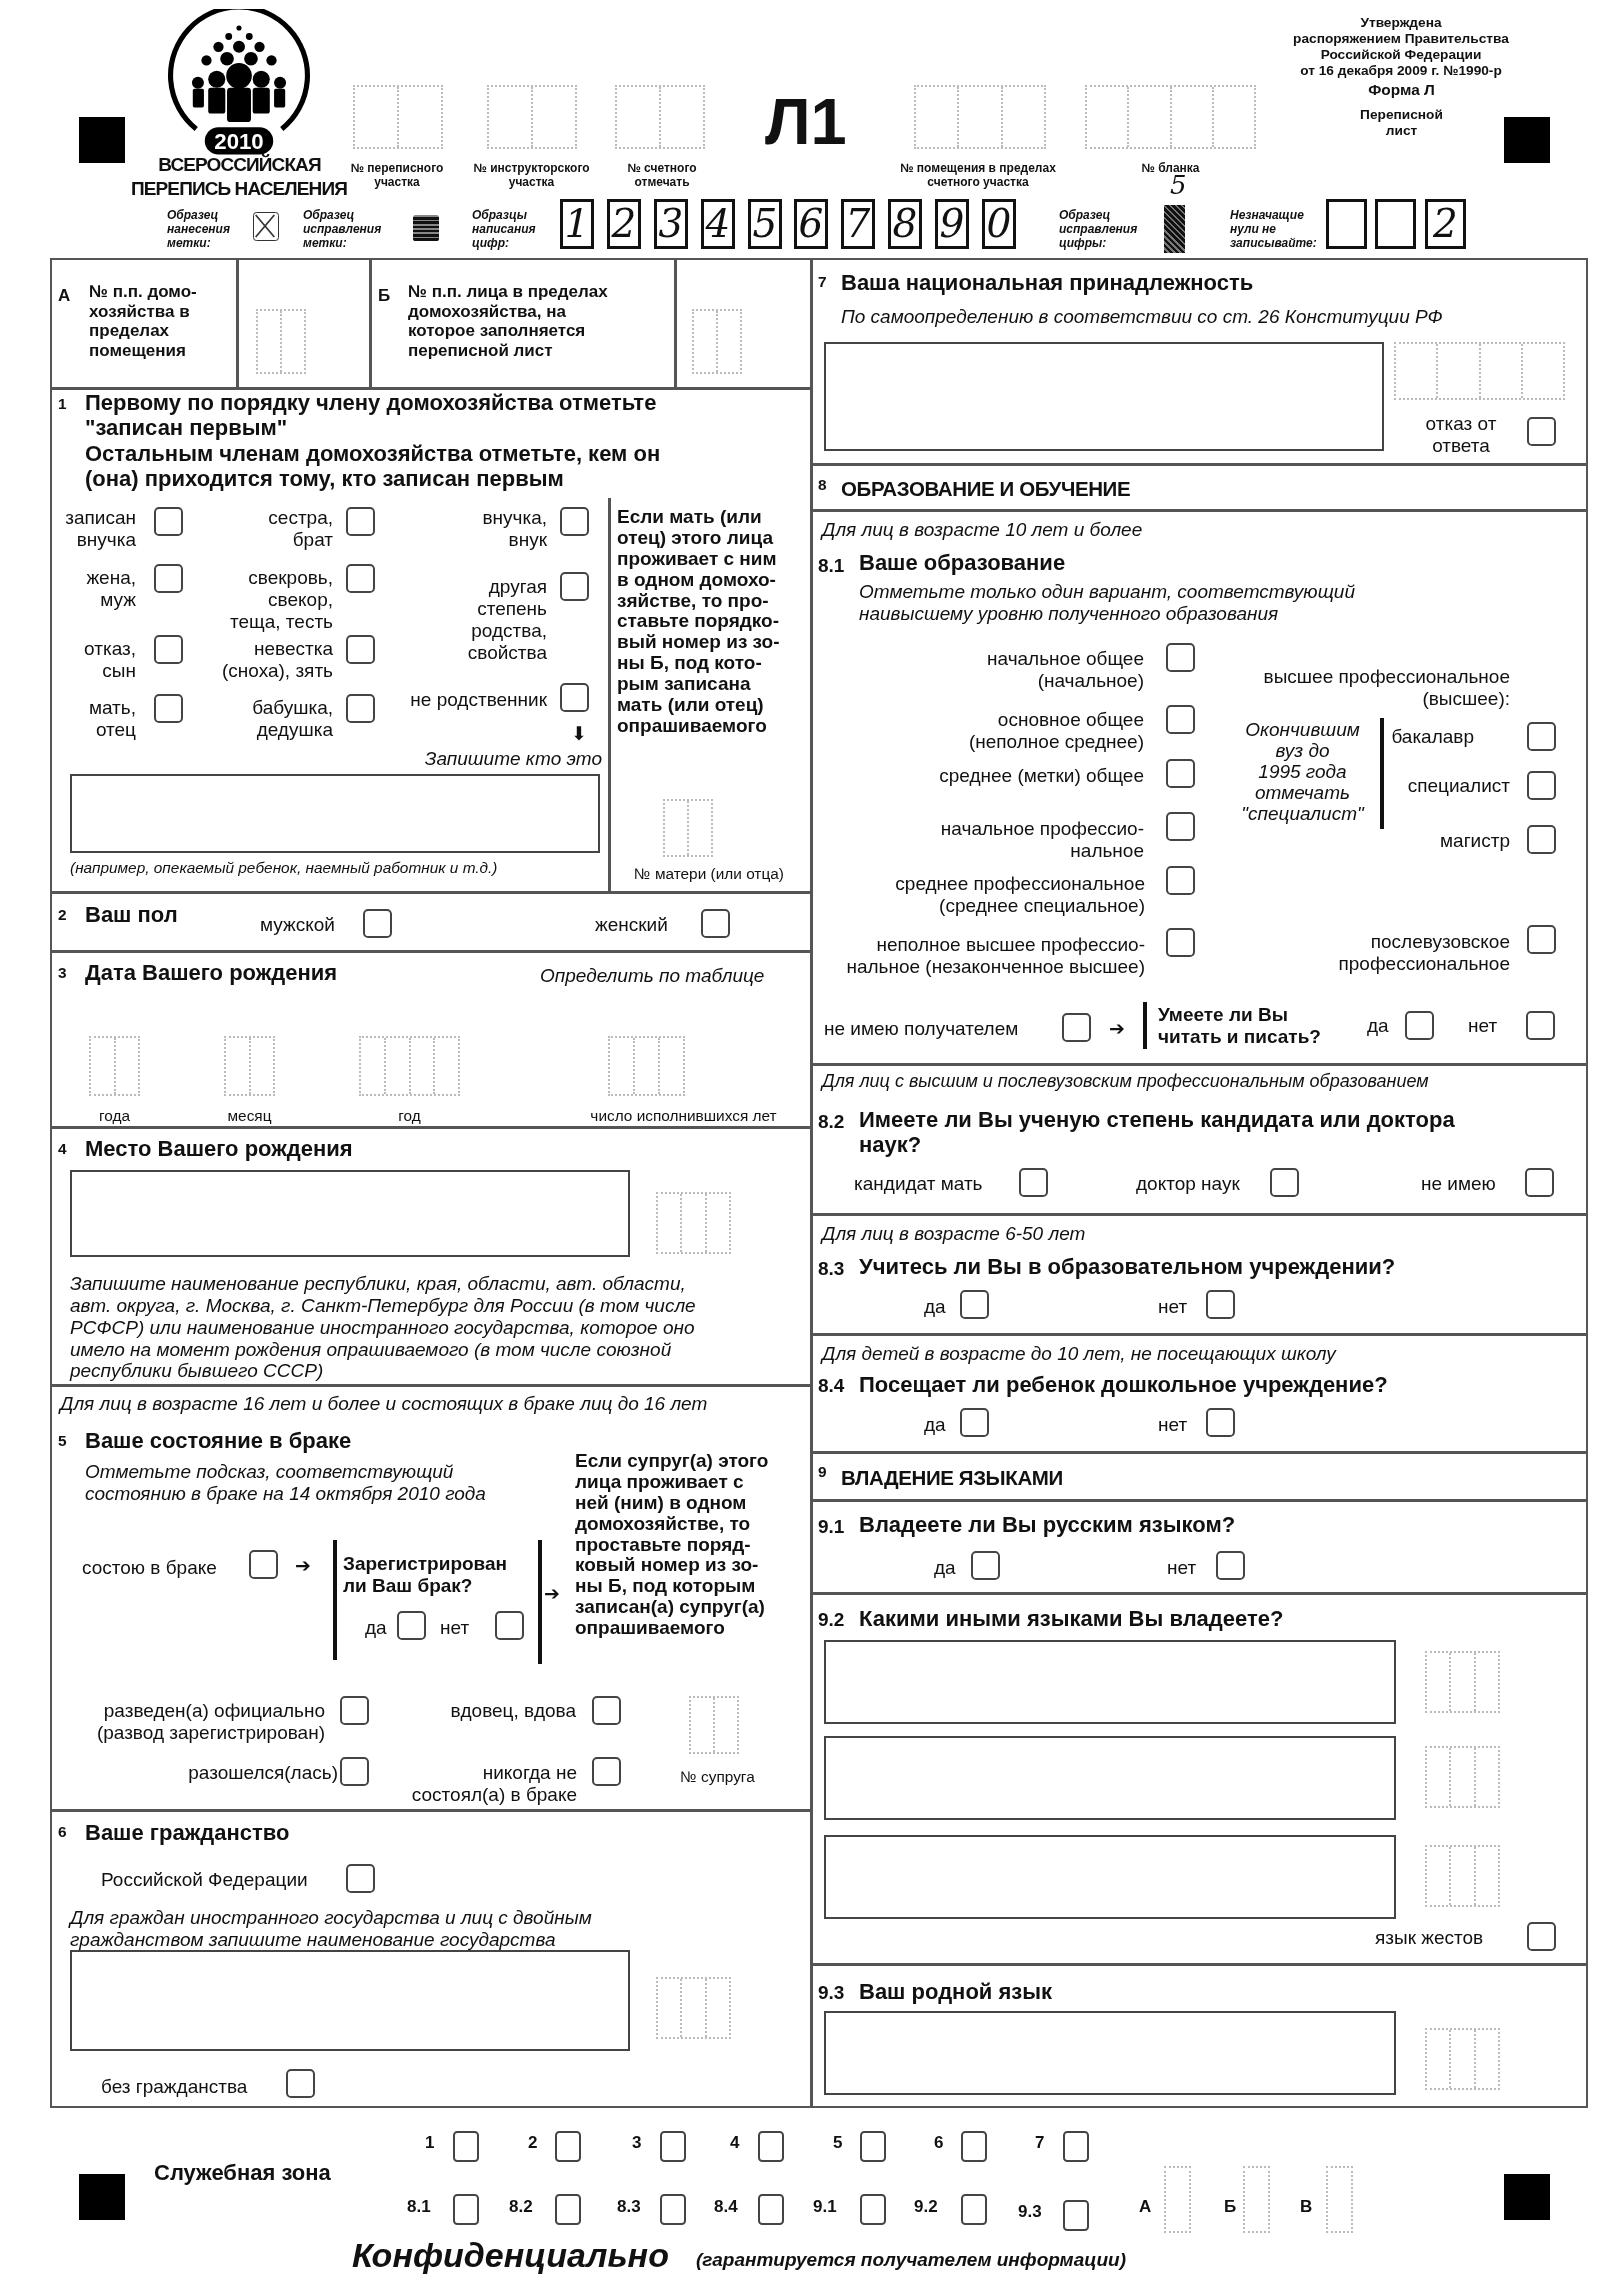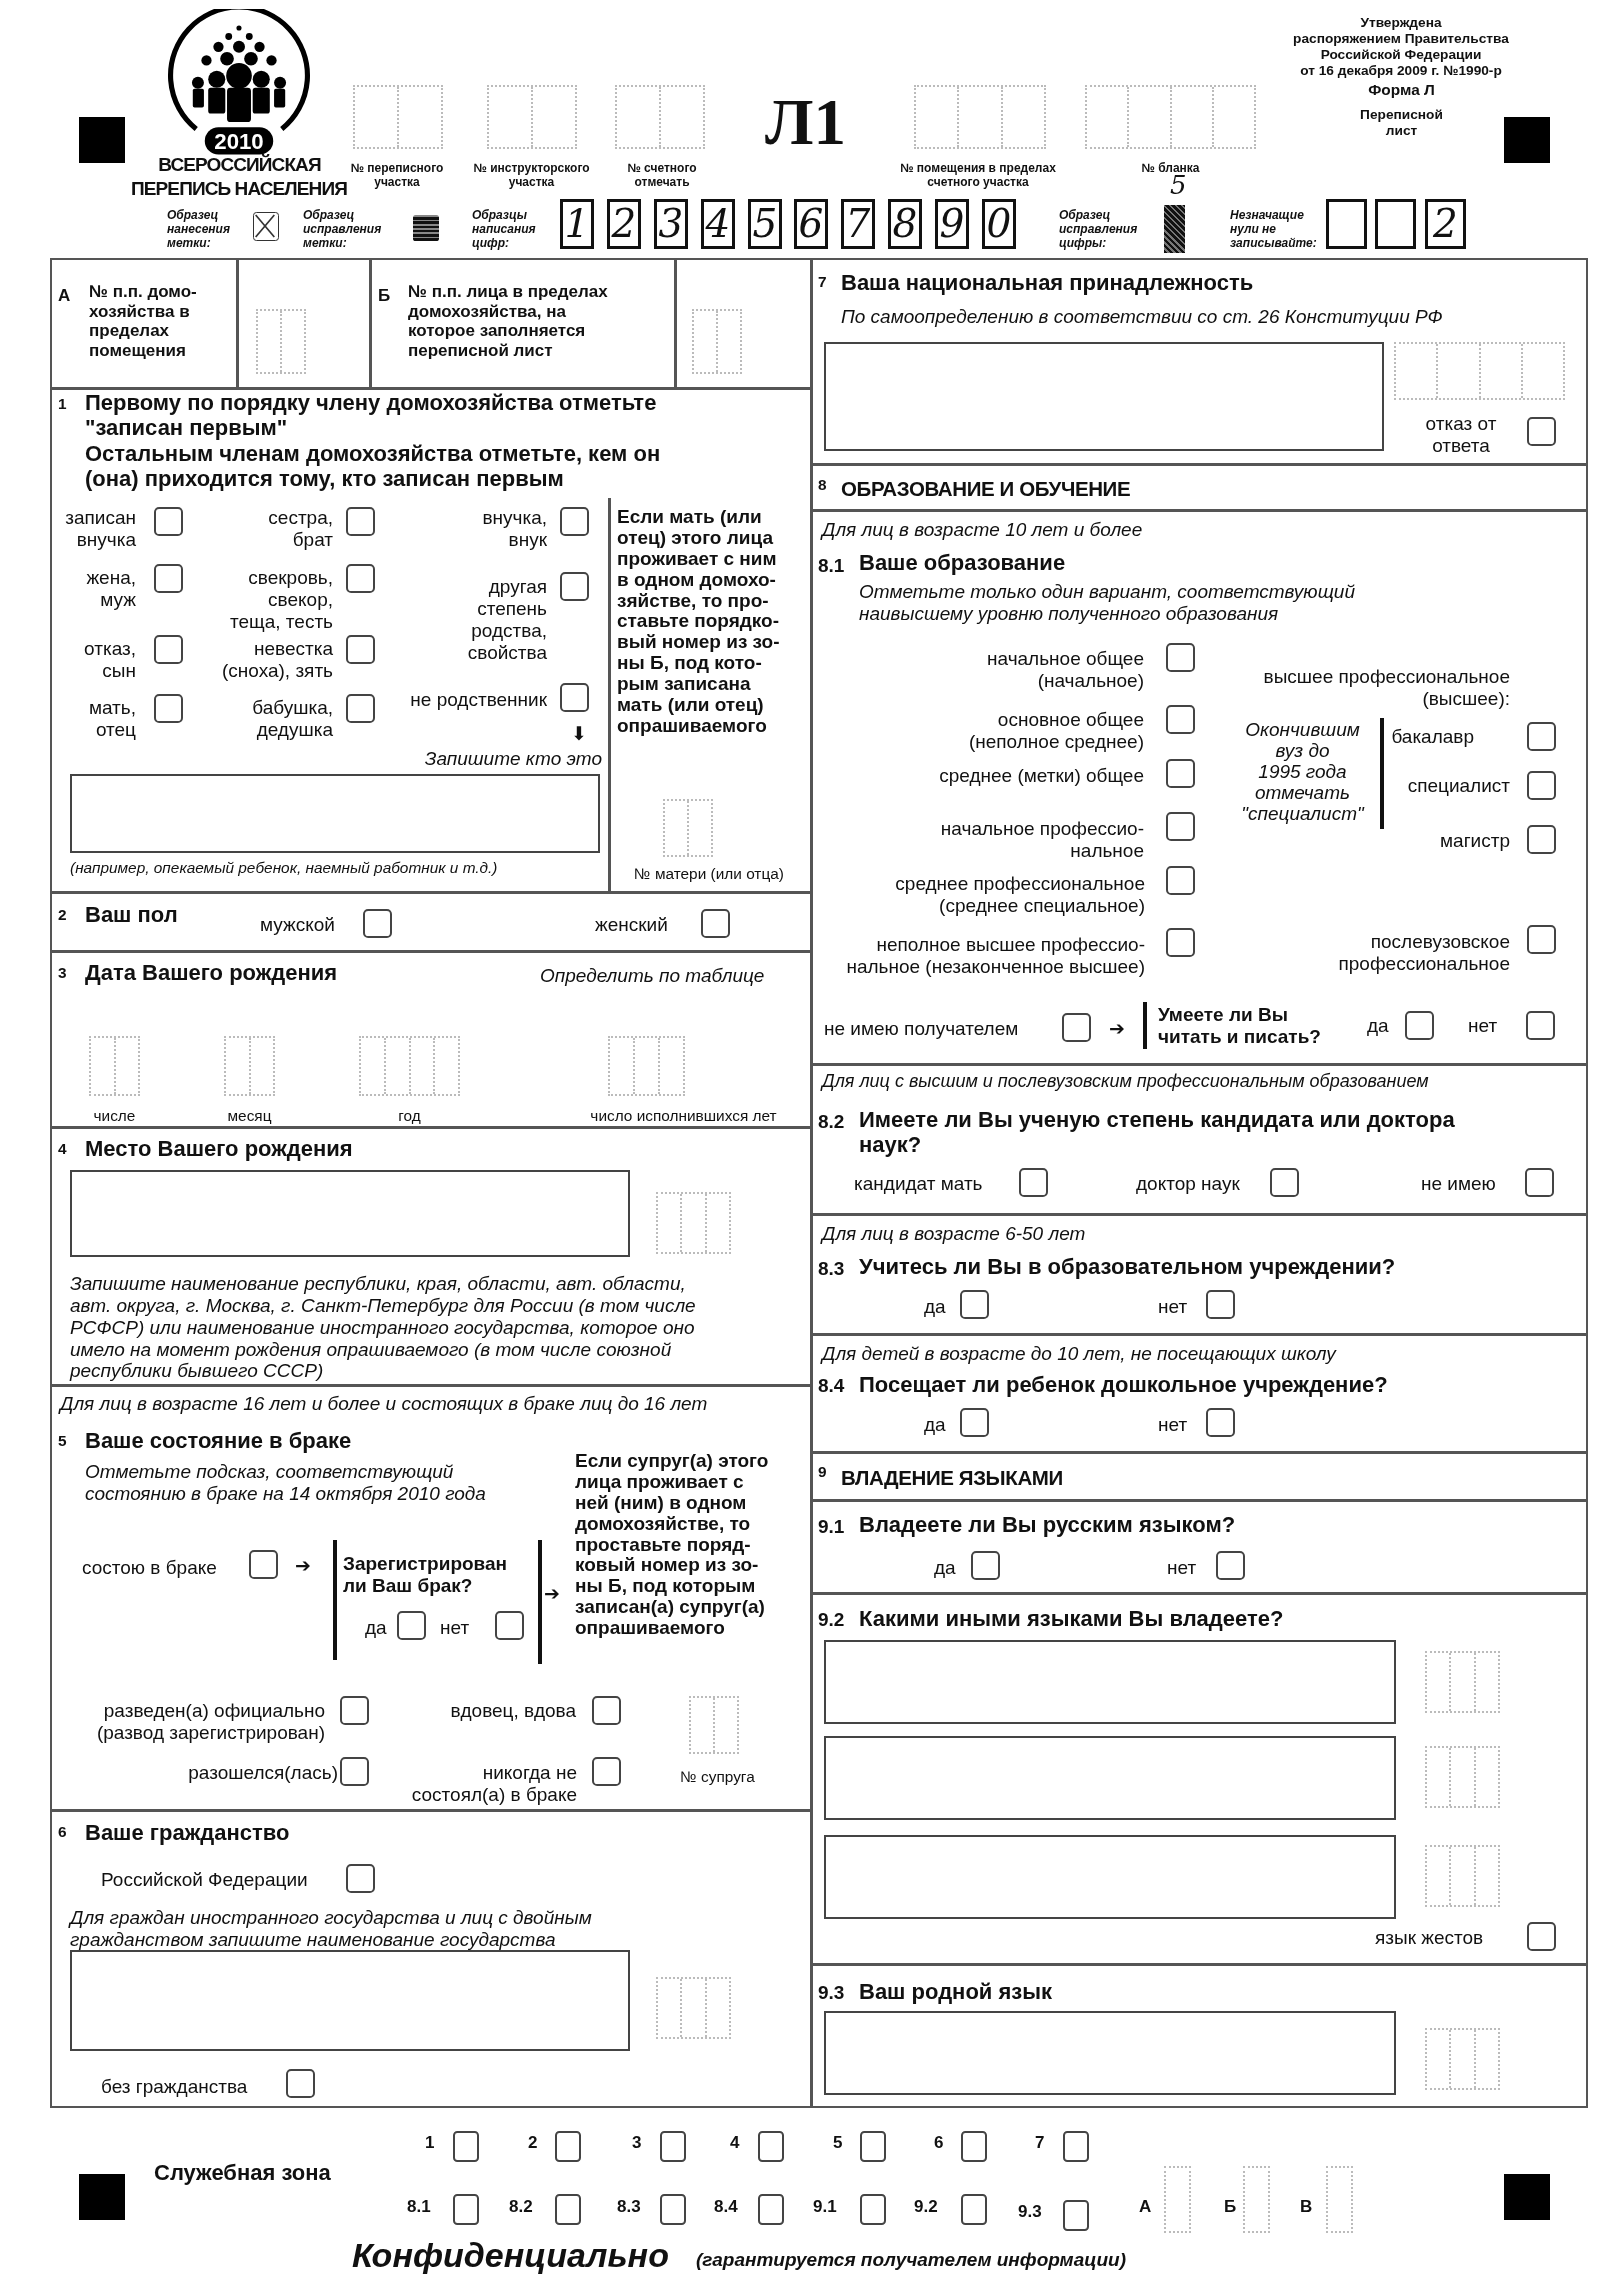--- a/index.html
+++ b/index.html
@@ -74,21 +74,21 @@
   </div>
 <div class="t c s14 b pre" style="left:461px;top:162px;width:141px">№ инструкторского
 участка</div>
 <div class="dotgrid" style="left:615px;top:85px;width:90px;height:64px">
     <div class="cell"></div>
     <div class="cell"></div>
   </div>
 <div class="t c s14 b pre" style="left:602px;top:162px;width:120px">№ счетного
 отмечать</div>
 
-<div class="t b" style="left:765px;top:85px;font-size:65px;font-family:Liberation Serif, serif">Л1</div>
+<div class="t b" style="left:765px;top:85px;font-size:65px;font-family:Liberation Sans, sans-serif">Л1</div>
 
 <div class="dotgrid" style="left:914px;top:85px;width:132px;height:64px">
     <div class="cell"></div>
     <div class="cell"></div>
     <div class="cell"></div>
   </div>
 <div class="t c s14 b pre" style="left:884px;top:162px;width:188px">№ помещения в пределах
 счетного участка</div>
 <div class="dotgrid" style="left:1085px;top:85px;width:171px;height:64px">
     <div class="cell"></div>
@@ -245,21 +245,21 @@
 <div class="cb" style="left:701px;top:909px"></div>
 <div class="hl" style="left:50px;top:950px;width:760px"></div>
 
 <div class="t b s18" style="left:58px;top:964px">3</div>
 <div class="t b s26" style="left:85px;top:960px">Дата Вашего рождения</div>
 <div class="t s22 i" style="left:540px;top:965px">Определить по таблице</div>
 <div class="dotgrid" style="left:89px;top:1036px;width:51px;height:60px">
     <div class="cell"></div>
     <div class="cell"></div>
   </div>
-<div class="t c s18" style="left:72px;top:1107px;width:85px">числе</div>
+<div class="t c s18" style="left:72px;top:1107px;width:85px">года</div>
 <div class="dotgrid" style="left:224px;top:1036px;width:51px;height:60px">
     <div class="cell"></div>
     <div class="cell"></div>
   </div>
 <div class="t c s18" style="left:207px;top:1107px;width:85px">месяц</div>
 <div class="dotgrid" style="left:359px;top:1036px;width:101px;height:60px">
     <div class="cell"></div>
     <div class="cell"></div>
     <div class="cell"></div>
     <div class="cell"></div>

